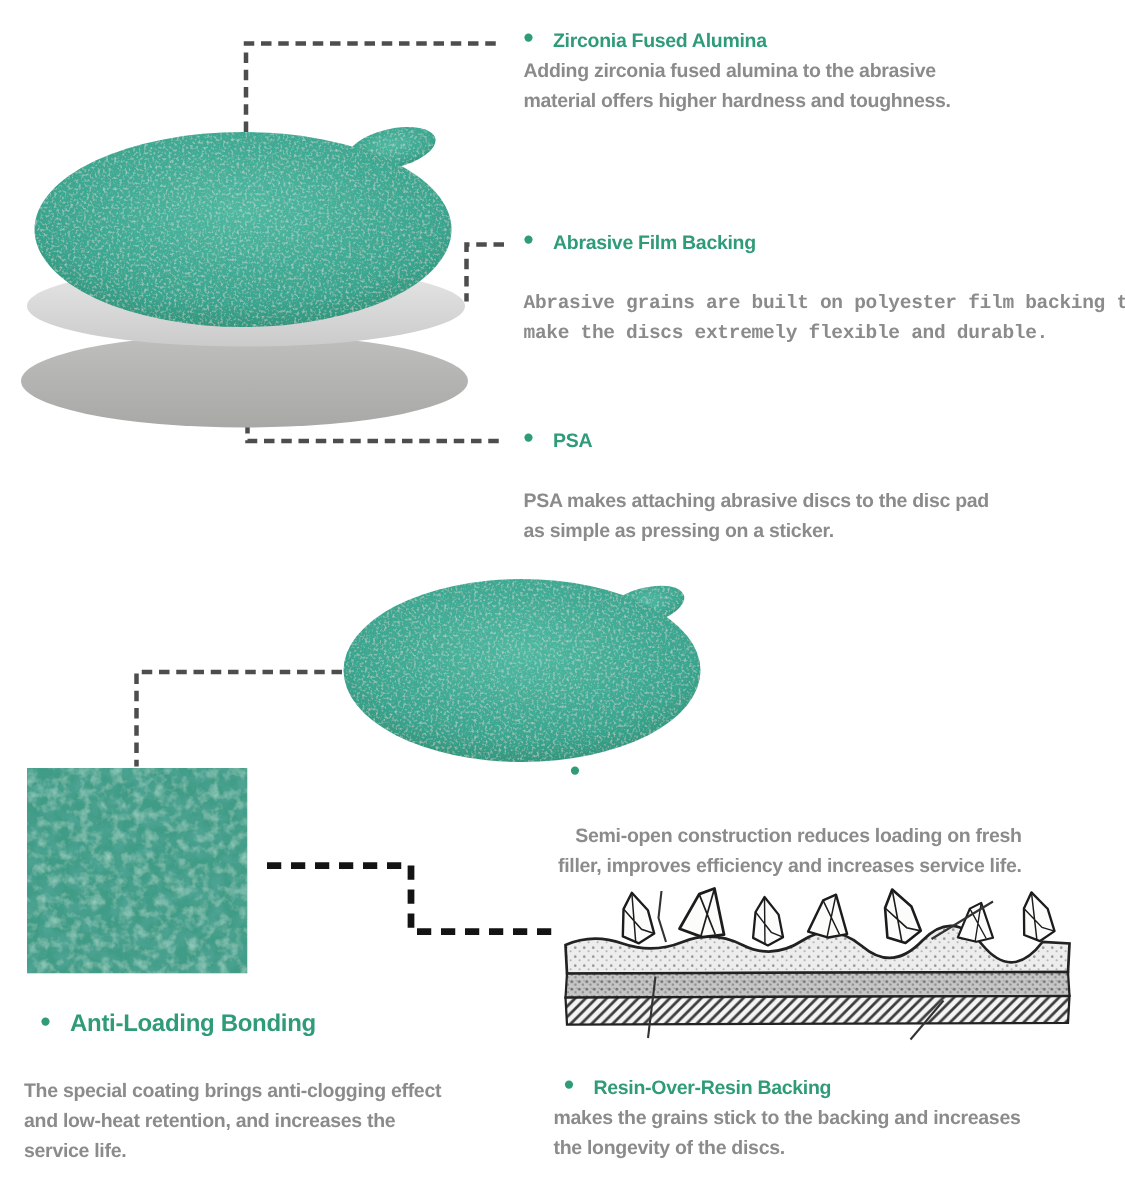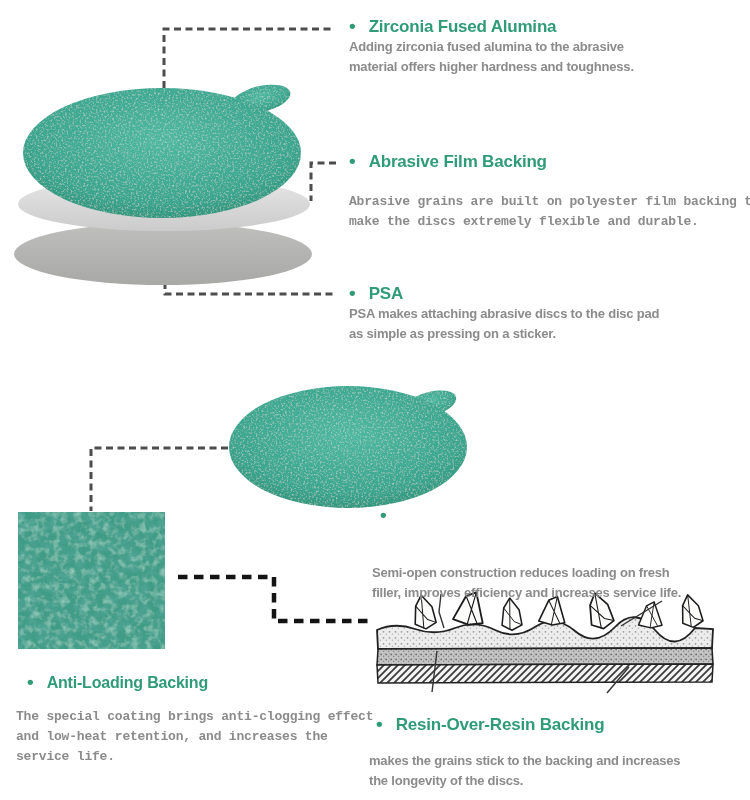--- a/index.html
+++ b/index.html
@@ -6,34 +6,34 @@
   .canvas{
     position:relative;width:750px;height:800px;background:#ffffff;overflow:hidden;
     font-family:"Liberation Sans","DejaVu Sans",sans-serif;
   }
   svg.abs{position:absolute;}
   .connectors{left:0;top:0;pointer-events:none;}
   .section{position:absolute;}
   .hrow{display:flex;align-items:flex-start;}
   .blt{color:#2f9b78;font-size:19px;font-weight:700;line-height:20px;margin-right:13px;}
   .htitle{
-    color:#2f9b78;font-size:17px;font-weight:700;letter-spacing:-0.2px;
+    color:#2f9b78;font-size:13px;font-weight:700;letter-spacing:-0.2px;
     line-height:21px;white-space:pre;
   }
   .body{
     color:#8b8b8b;font-size:13px;font-weight:700;letter-spacing:-0.2px;
     line-height:20px;white-space:pre;margin:0;
   }
   
   .s1{left:349px;top:16px;}  .s1 .body{}
   .s2{left:349px;top:151px;} .s2 .body{margin-top:20px;font-family:Liberation Mono, monospace;}
-  .s3{left:349px;top:283px;} .s3 .body{}
-  .s4{left:372px;top:505px;} .s4 .hrow{padding-left:8px;} .s4 .body{margin-top:38px;}
-  .s5{left:16px;top:672px;}  .s5 .hrow{padding-left:11px;} .s5 .body{margin-top:14px;font-family:Liberation Mono, monospace;} .s5 .htitle{font-size:16px;}
-  .s6{left:369px;top:714px;} .s6 .hrow{padding-left:7px;} .s6 .body{margin-top:16px;}
+  .s3{left:349px;top:283px;} .s3 .body{margin-top:20px;}
+  .s4{left:372px;top:505px;} .s4 .hrow{padding-left:8px;} .s4 .body{margin-top:22px;text-align:right;}
+  .s5{left:16px;top:672px;}  .s5 .hrow{padding-left:11px;} .s5 .body{margin-top:24px;} .s5 .htitle{font-size:16px;}
+  .s6{left:369px;top:714px;} .s6 .hrow{padding-left:7px;} .s6 .body{margin-top:0;}
 </style>
 </head>
 <body>
 
 <div class="canvas">
 
   <svg style="position:absolute;width:0;height:0" aria-hidden="true">
     <defs>
       <radialGradient id="teal" cx="0.5" cy="0.4" r="0.68">
         <stop offset="0" stop-color="#50b9a2"></stop>
@@ -180,21 +180,21 @@
     <div class="hrow">
       <span class="blt">•</span>
     </div>
     <p class="body">Semi-open construction reduces loading on fresh
 filler, improves efficiency and increases service life.</p>
   </div>
 
   <div class="section s5">
     <div class="hrow">
       <span class="blt">•</span>
-      <span class="htitle">Anti-Loading Backing</span>
+      <span class="htitle">Anti-Loading Bonding</span>
     </div>
     <p class="body">The special coating brings anti-clogging effect
 and low-heat retention, and increases the
 service life.</p>
   </div>
 
   <div class="section s6">
     <div class="hrow">
       <span class="blt">•</span>
       <span class="htitle">Resin-Over-Resin Backing</span>

